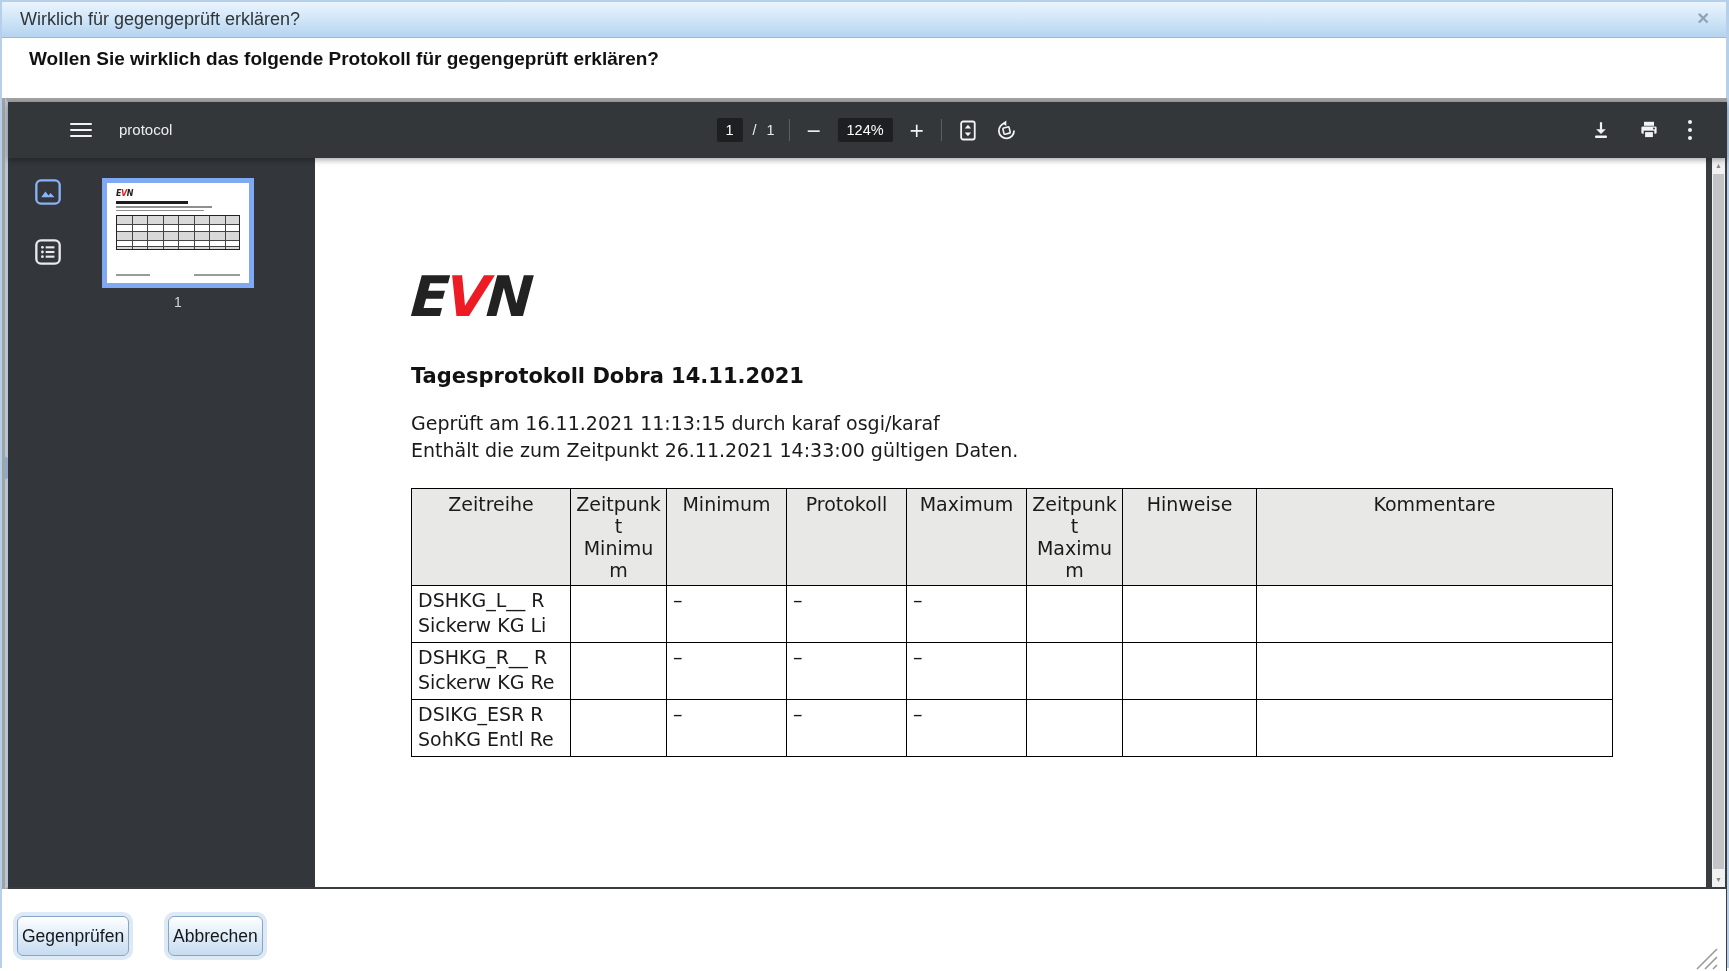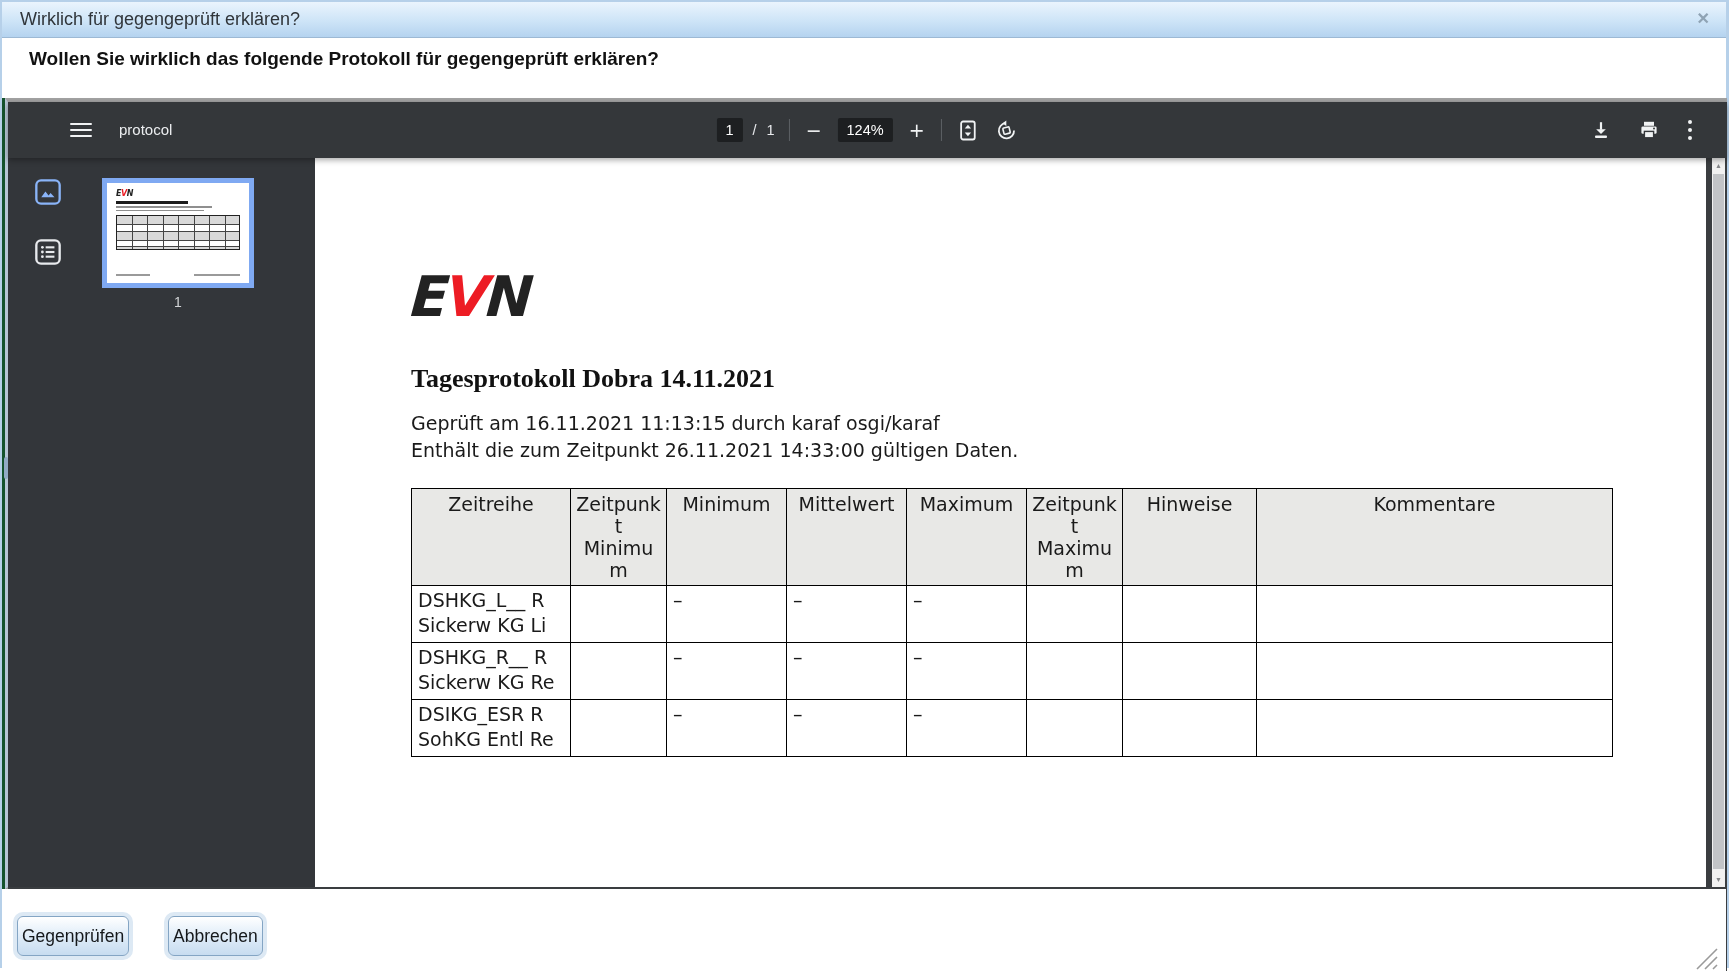--- a/index.html
+++ b/index.html
@@ -1,18 +1,18 @@
 <!DOCTYPE html>
 <html><head>
 <meta charset="utf-8">
 <style>
   * { margin:0; padding:0; box-sizing:border-box; }
   html,body { width:1729px; height:971px; background:#fff; font-family:"Liberation Sans",sans-serif; overflow:hidden; }
 
-  .dialog { position:relative; width:1729px; height:968px; border:2px solid #b6d0e9; border-right-width:3px; background:#14532d; }
+  .dialog { position:relative; width:1729px; height:968px; border:2px solid #b6d0e9; border-right-width:3px; background:#a3a3a3; }
 
   
   .titlebar { position:relative; height:36px; background:linear-gradient(#eaf4fd,#cde4f7 55%,#b5d3ef); border-bottom:1px solid #9db9d4; }
   .titlebar .title { position:absolute; left:18px; top:0; line-height:35px; font-size:18px; color:#30353a; }
   .titlebar .close { position:absolute; right:16px; top:7px; font-size:16px; font-weight:bold; color:#8fa3b4; cursor:pointer; line-height:20px; }
 
   
   .question { height:60px; line-height:42px; padding-left:27px; font-size:19px; font-weight:bold; color:#111; background:#fff; }
 
   
@@ -52,21 +52,21 @@
      background:
        repeating-linear-gradient(to right, transparent 0 14.5px, #444 14.5px 15.5px),
        repeating-linear-gradient(to bottom, #d9d9d9 0 8px, #444 8px 9px, transparent 9px 14.5px, #444 14.5px 15.5px); }
   .mini-foot-l { position:absolute; left:9px; bottom:7px; width:34px; height:2px; background:#9a9a9a; }
   .mini-foot-r { position:absolute; right:9px; bottom:7px; width:46px; height:2px; background:#9a9a9a; }
 
   
   .page { position:absolute; left:307px; top:0; width:1391px; height:729px; background:#fff; overflow:hidden; font-family:"DejaVu Sans",sans-serif; color:#1a1a1a; }
   .evn-logo { position:absolute; left:96px; top:112px; font-style:italic; font-weight:bold; font-size:56px; line-height:54px; letter-spacing:-3px; color:#222; transform:skewX(-4deg); }
   .evn-logo .v { color:#ed1c24; }
-  .page-title { position:absolute; left:96px; top:206px; font-size:26px; font-weight:bold; color:#111;font-family:Liberation Serif, serif; }
+  .page-title { position:absolute; left:96px; top:206px; font-size:21px; font-weight:bold; color:#111; }
   .page-sub { position:absolute; left:96px; top:252px; font-size:19px; line-height:27px; }
 
   .doc-table { position:absolute; left:96px; top:330px; width:1202px; border-collapse:collapse; table-layout:fixed; font-size:19px; }
   .doc-table col.c0{width:159px}.doc-table col.c1{width:96px}.doc-table col.c2{width:120px}.doc-table col.c3{width:120px}.doc-table col.c4{width:120px}.doc-table col.c5{width:96px}.doc-table col.c6{width:134px}
   .doc-table th, .doc-table td { border:1.5px solid #000; vertical-align:top; overflow:hidden; }
   .doc-table th { background:#e8e8e6; font-weight:normal; height:97px; padding:4px 4px 0; line-height:22px; word-break:break-word; overflow-wrap:break-word; }
   .doc-table td { height:57px; text-align:left; padding:2px 6px; line-height:25px; white-space:pre-line; }
 
   
   .v-scroll { position:absolute; left:1704px; top:0; width:13px; height:729px; background:#f1f1f1; }
@@ -211,21 +211,21 @@
               <col class="c4">
               <col class="c5">
               <col class="c6">
               <col class="c7">
             </colgroup>
           <thead>
             <tr>
               <th>Zeitreihe</th>
               <th>Zeitpunkt Minimum</th>
               <th>Minimum</th>
-              <th>Mittelwert</th>
+              <th>Protokoll</th>
               <th>Maximum</th>
               <th>Zeitpunkt Maximum</th>
               <th>Hinweise</th>
               <th>Kommentare</th>
             </tr>
           </thead>
           <tbody>
             <tr>
               <td>DSHKG_L__ R
 Sickerw KG Li</td>

